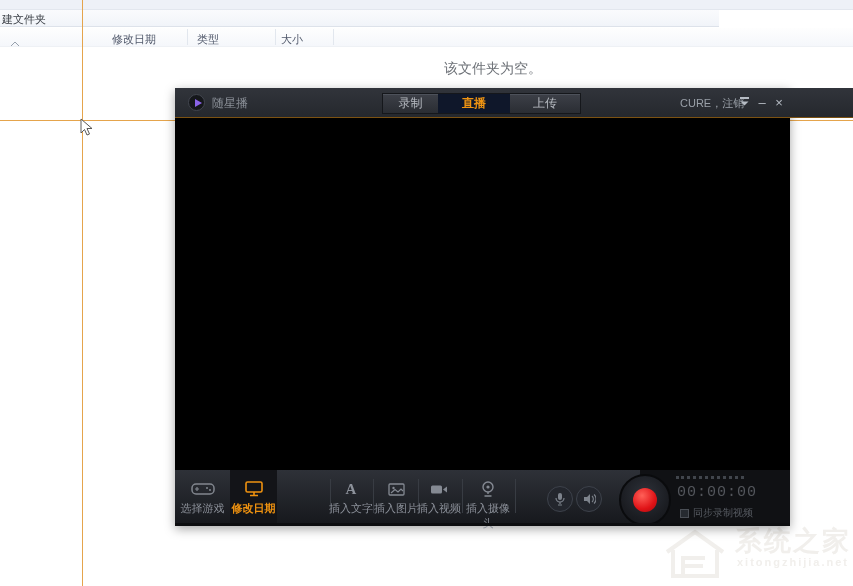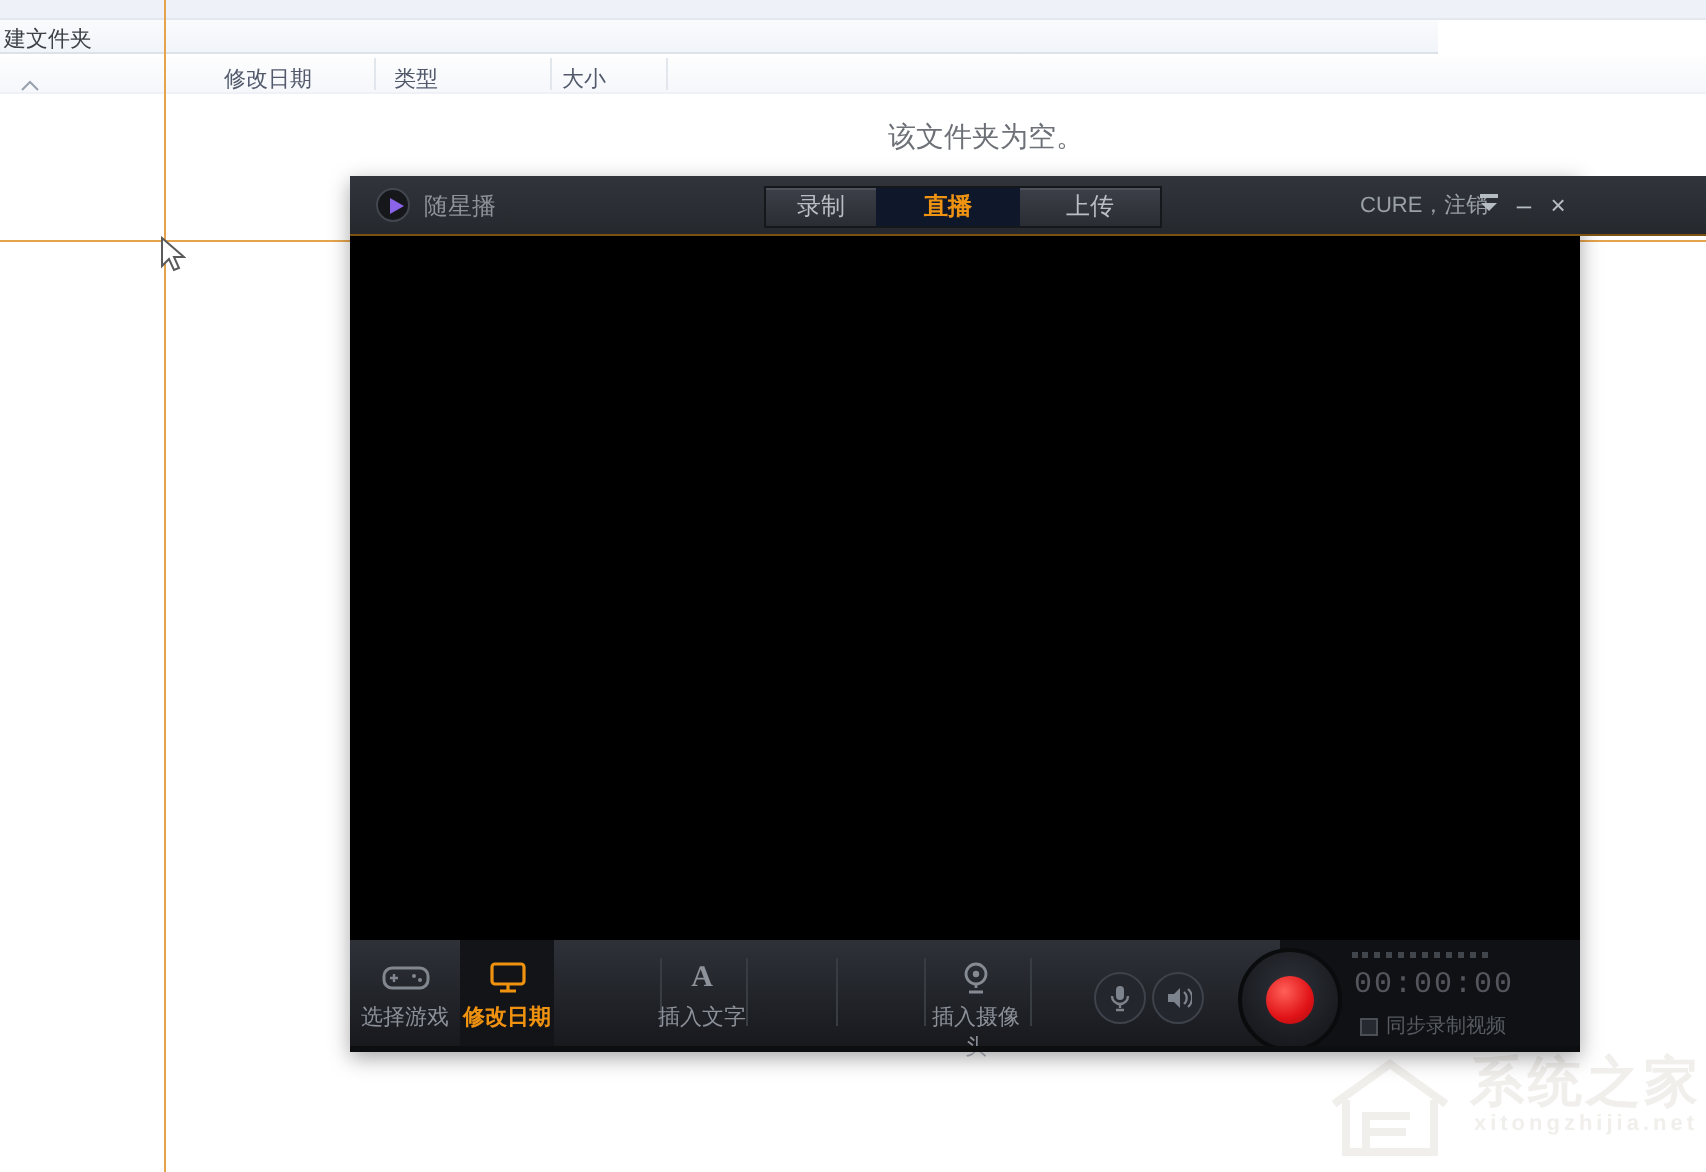--- a/index.html
+++ b/index.html
@@ -162,22 +162,41 @@
 
       <div class="tsep" style="left:155px"></div>
       <div class="tbtn" style="left:154px;width:44px">
         <div class="ticon">
           <span class="a-glyph">A</span>
         </div>
         <div class="tlabel">插入文字</div>
       </div>
 
       <div class="tsep" style="left:198px"></div>
+      <div class="tbtn" style="left:199px;width:44px">
+        <div class="ticon">
+          <svg width="17" height="13">
+            <rect x="1" y="1" width="15" height="11" rx="1" fill="none" stroke="#858a93" stroke-width="1.3"></rect>
+            <circle cx="5.5" cy="5" r="1.2" fill="#858a93"></circle>
+            <path d="M3 10 L7 6.5 L10 9 L13 6 L15 8" fill="none" stroke="#858a93" stroke-width="1.2"></path>
+          </svg>
+        </div>
+        <div class="tlabel">插入图片</div>
+      </div>
 
       <div class="tsep" style="left:243px"></div>
+      <div class="tbtn" style="left:242px;width:44px">
+        <div class="ticon">
+          <svg width="18" height="11">
+            <rect x="1" y="1.5" width="11" height="8" rx="1.5" fill="#858a93"></rect>
+            <polygon points="13,5.5 17,2.5 17,8.5" fill="#858a93"></polygon>
+          </svg>
+        </div>
+        <div class="tlabel">插入视频</div>
+      </div>
 
       <div class="tsep" style="left:287px"></div>
       <div class="tbtn" style="left:286px;width:54px">
         <div class="ticon">
           <svg width="14" height="16">
             <circle cx="7" cy="6" r="5" fill="none" stroke="#858a93" stroke-width="1.4"></circle>
             <circle cx="7" cy="6" r="1.6" fill="#858a93"></circle>
             <path d="M7 11 V13 M3.5 15 H10.5" stroke="#858a93" stroke-width="1.4"></path>
           </svg>
         </div>

